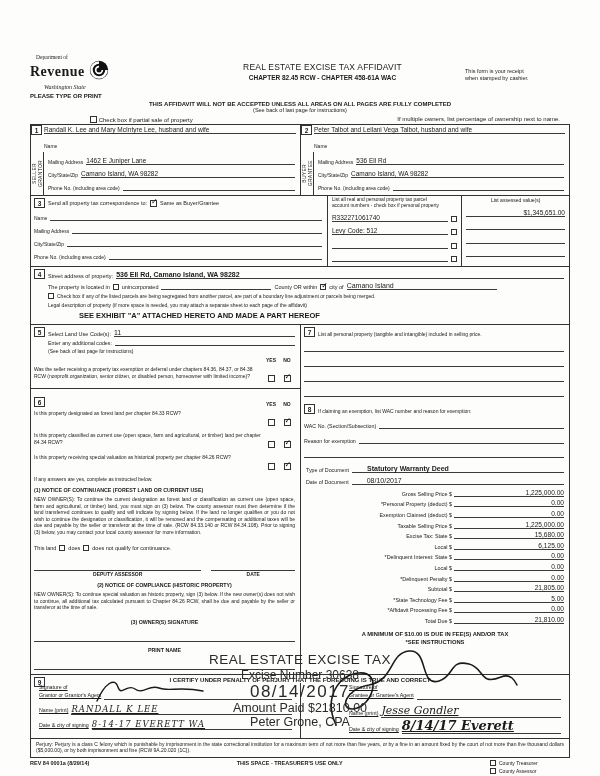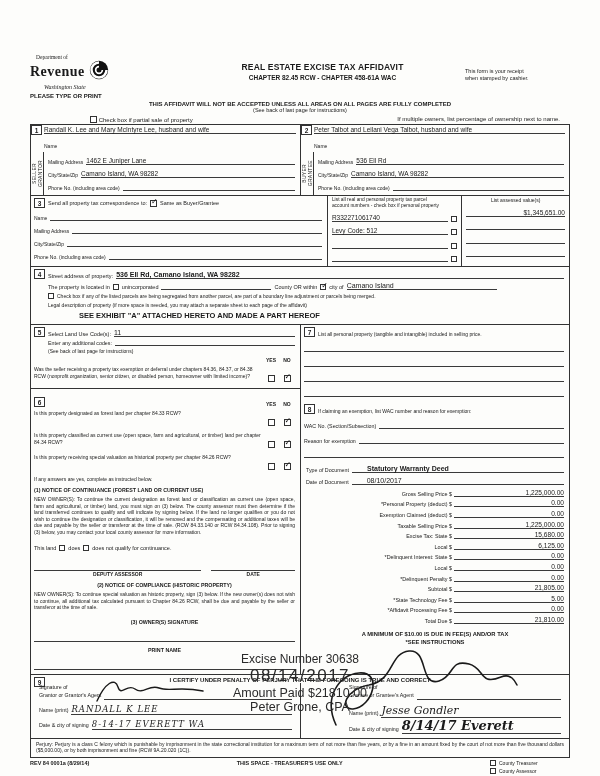--- a/index.html
+++ b/index.html
@@ -9,21 +9,21 @@
 
   
   .hdr { display:flex; }
   .logo { width:150px; }
   .dept-line1 { font-size:5.5px; font-family:"Liberation Serif",serif; margin-left:6px; }
   .dept-row { display:flex; align-items:center; }
   .dept-name { font-size:14px; font-weight:bold; font-family:"Liberation Serif",serif; letter-spacing:0.5px; }
   .dept-line3 { font-size:6px; font-style:italic; font-family:"Liberation Serif",serif; margin-left:14px; }
   .please { font-size:6px; font-weight:bold; margin-top:3px; }
   .titleblk { flex:1; text-align:center; padding-top:8px; }
-  .title { font-size:8.5px; font-weight:bold; letter-spacing:0.2px; }
+  .title { font-size:8.5px; font-weight:normal; letter-spacing:0.2px; }
   .chapter { font-size:6.5px; font-weight:bold; margin-top:2px; }
   .receipt { width:105px; font-size:5.5px; padding-top:14px; line-height:1.3; }
   .warn { text-align:center; font-size:6px; font-weight:bold; margin-top:2px; }
   .warnsub { text-align:center; font-size:5.5px; }
   .presale { display:flex; font-size:6px; margin-top:3px; padding:0 10px 1px 60px; }
   .presale .right { margin-left:auto; }
 
   
   .mainbox { border:1px solid #333; }
   .numbox { display:inline-block; width:11px; min-width:11px; height:10px; border:1px solid #333; font-size:6.5px; font-weight:bold; text-align:center; line-height:10px; background:#fff; }
@@ -95,21 +95,21 @@
   .taxarea { padding:1px 5px 0 3px; }
   .trow { display:flex; align-items:flex-end; height:10.6px; }
   .tlabel { flex:1; text-align:right; font-size:5.4px; padding-right:2px; }
   .tval { width:110px; border-bottom:1px solid #3a3a3a; text-align:right; font-size:6.6px; }
   .minnote { text-align:center; font-size:5.8px; font-weight:bold; margin-top:7px; line-height:1.3; }
 
   
   .certbox { border-top:1px solid #333; position:relative; }
   .certhead { text-align:center; font-size:6px; font-weight:bold; padding-top:2px; }
   .certhead .numbox { position:absolute; left:3px; top:2px; }
-  .csigs { display:flex; }
+  .csigs { display:flex;text-decoration:underline; }
   .csig { width:50%; padding:1px 8px 4px; position:relative; }
   .csig + .csig { border-left:1px solid #333;padding-left:48px; }
   .siglbl { font-size:5.3px; line-height:1.5; }
   .sigrow { display:flex; align-items:flex-end; }
   .sigrow .ul { flex:1; min-height:8px; margin-left:3px; }
   .hand { font-family:"DejaVu Serif", serif; font-style:italic; }
   .hand-print { font-size:8.5px; letter-spacing:1px; }
   .hand-big { font-size:11px; }
   .hand-huge { font-size:13px; font-weight:bold; }
 
@@ -547,18 +547,19 @@
             <span class="cb cbs"></span>
             <span>County Assessor</span>
           </div>
 
       </div>
     </div>
 
   </div>
 
   <div class="stamp">
+    <div class="stampline">REAL ESTATE EXCISE TAX</div>
     <div class="stampnum">Excise Number 30638</div>
     <div class="stampdate">08/14/2017</div>
     <div class="stampsm">Amount Paid $21810.00</div>
     <div class="stampsm">Peter Grone, CPA</div>
   </div>
 </div>
 
 </body></html>

